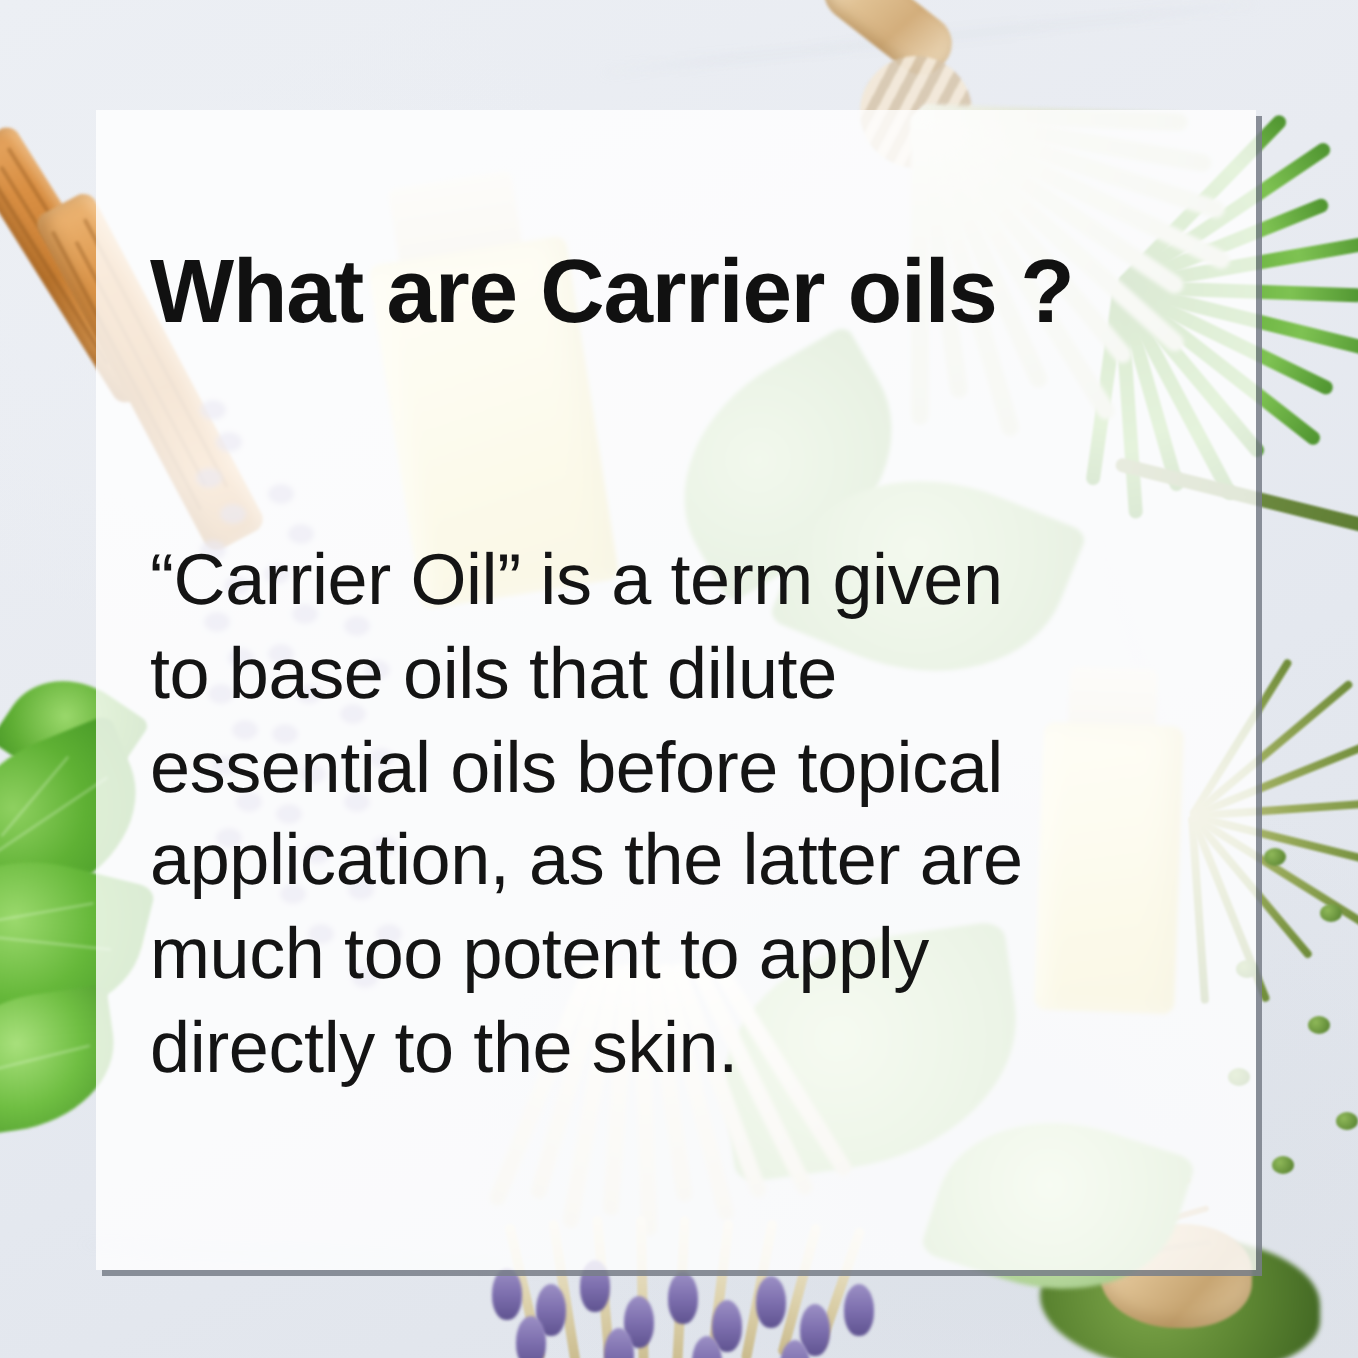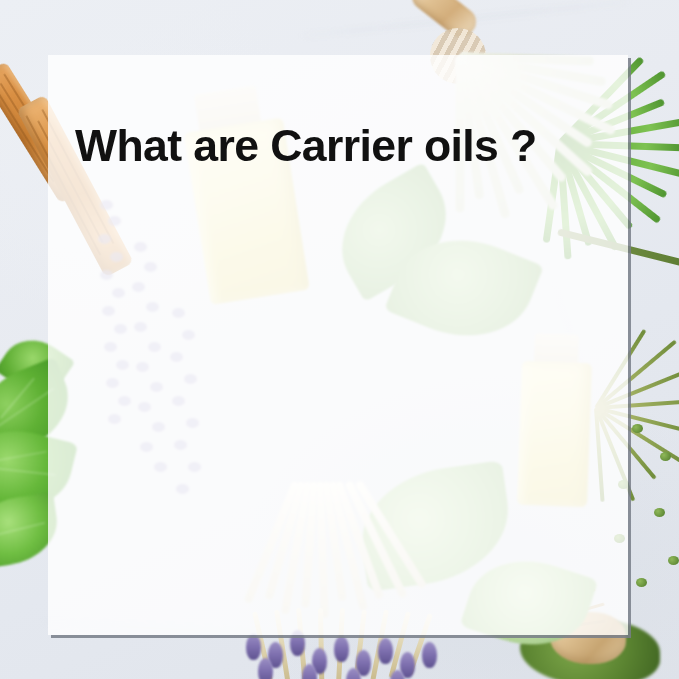--- a/index.html
+++ b/index.html
@@ -577,15 +577,21 @@
       <span class="lav-flower" style="left:64px;top:172px;"></span>
       <span class="lav-flower" style="left:108px;top:176px;"></span>
       <span class="lav-flower" style="left:152px;top:178px;"></span>
     </div>
   </div>
 
   <div class="card"></div>
 
   <div class="text-layer">
     <h1 class="headline">What are Carrier oils ?</h1>
+    <p class="bodycopy">“Carrier Oil” is a term given
+to base oils that dilute
+essential oils before topical
+application, as the latter are
+much too potent to apply
+directly to the skin.</p>
   </div>
 
 </div>
 
 </body></html>

